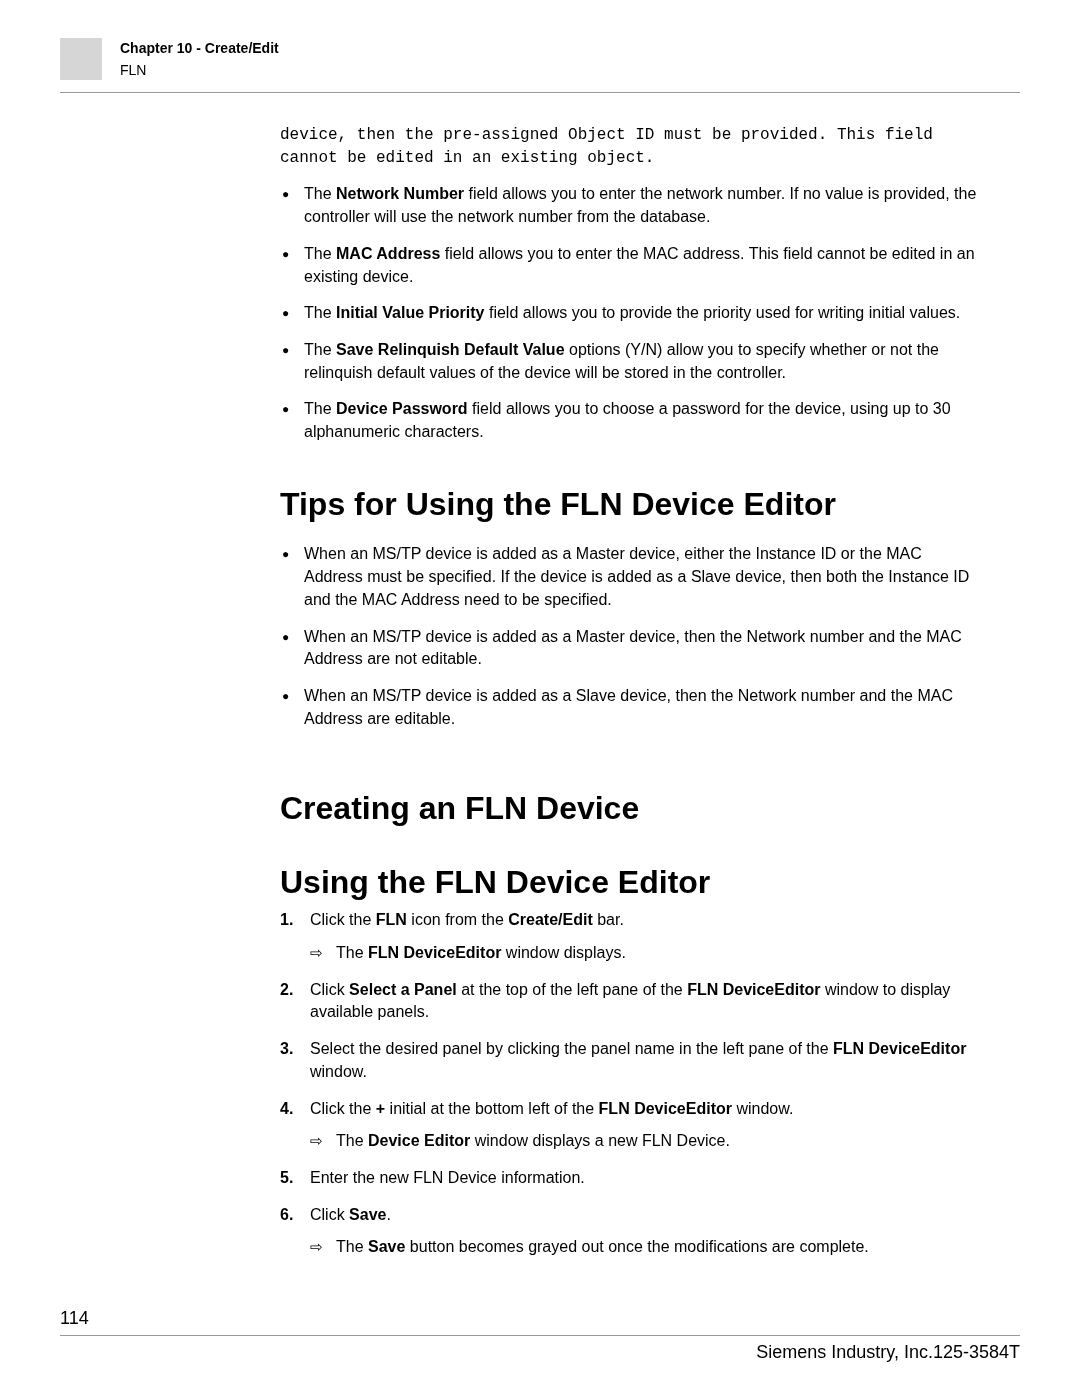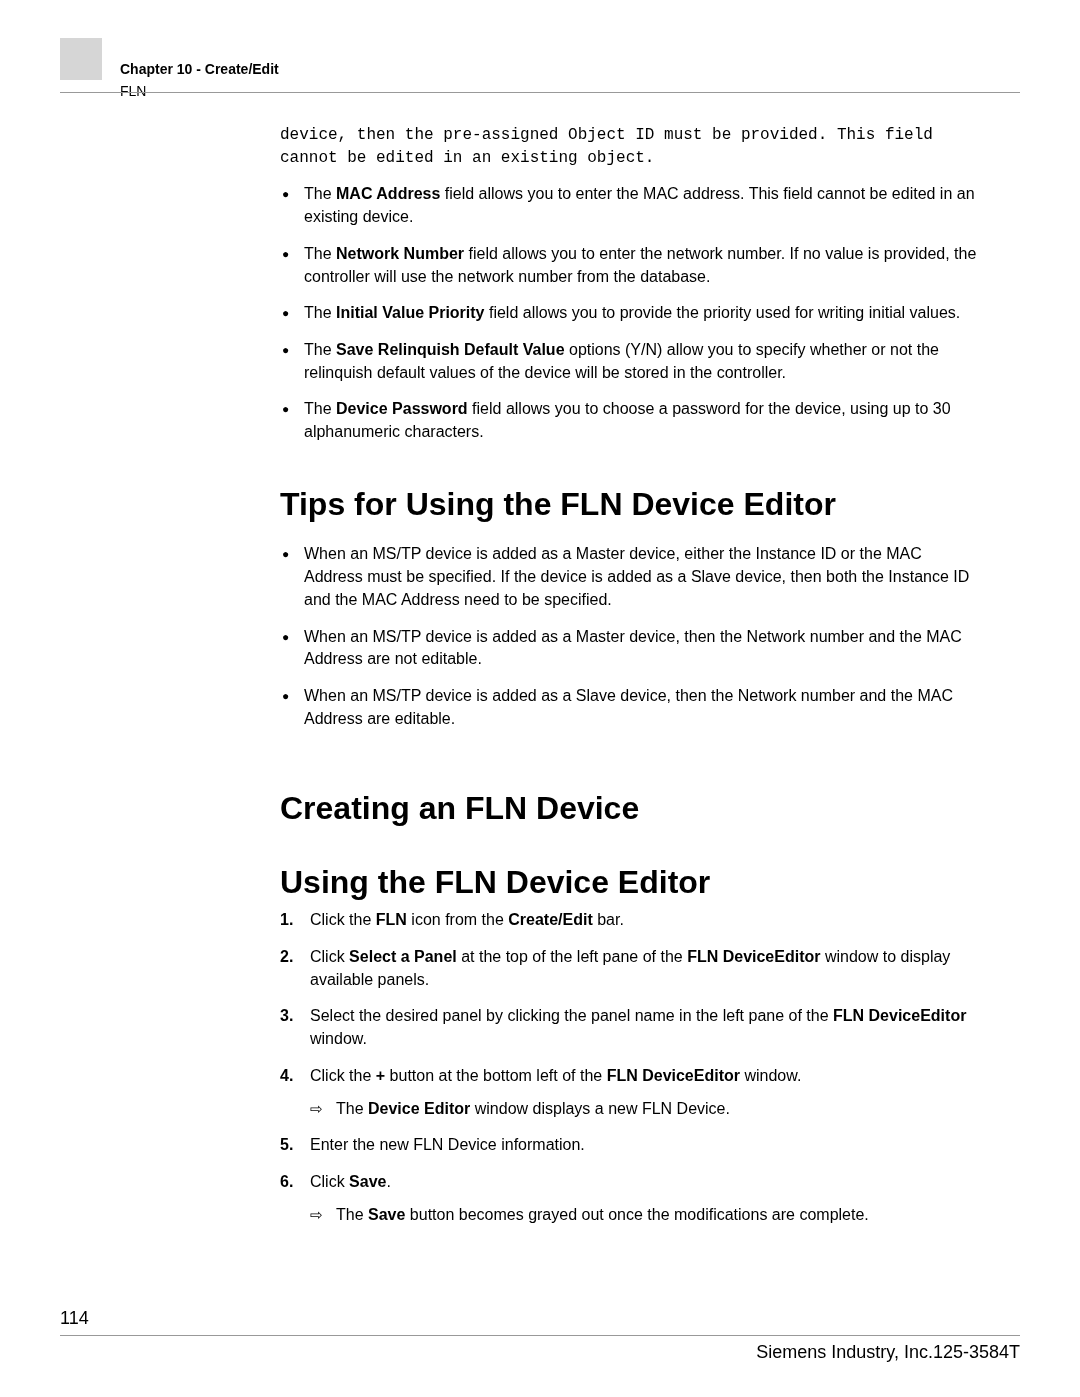--- a/index.html
+++ b/index.html
@@ -25,21 +25,21 @@
     position: absolute;
     left: 0;
     top: 0;
     width: 42px;
     height: 42px;
     background: #d6d6d6;
   }
   .header-text {
     position: absolute;
     left: 60px;
-    top: 21px;
+    top: 0;
     font-size: 14px;
     line-height: 1.45;
   }
   .header-title { font-weight: 700; }
   .header-sub { font-weight: 400; font-size: 14px; margin-top: 2px; }
   .header-rule {
     position: absolute;
     left: 0;
     right: 0;
     top: 54px;
@@ -144,24 +144,24 @@
     </div>
     <div class="header-rule"></div>
   </div>
 
   <div class="content">
 
     <p class="lead">device, then the pre-assigned Object ID must be provided. This field cannot be edited in an existing object.</p>
 
     <ul class="bullets">
       <li>
+        <span>The </span><b>Network Number</b><span> field allows you to enter the network number. If no value is provided, the controller will use the network number from the database.</span>
+      </li>
+      <li>
         <span>The </span><b>MAC Address</b><span> field allows you to enter the MAC address. This field cannot be edited in an existing device.</span>
-      </li>
-      <li>
-        <span>The </span><b>Network Number</b><span> field allows you to enter the network number. If no value is provided, the controller will use the network number from the database.</span>
       </li>
       <li>
         <span>The </span><b>Initial Value Priority</b><span> field allows you to provide the priority used for writing initial values.</span>
       </li>
       <li>
         <span>The </span><b>Save Relinquish Default Value</b><span> options (Y/N) allow you to specify whether or not the relinquish default values of the device will be stored in the controller.</span>
       </li>
       <li>
         <span>The </span><b>Device Password</b><span> field allows you to choose a password for the device, using up to 30 alphanumeric characters.</span>
       </li>
@@ -175,29 +175,32 @@
       <li>When an MS/TP device is added as a Slave device, then the Network number and the MAC Address are editable.</li>
     </ul>
 
     <h2 class="section" style="margin-top:56px;">Creating an FLN Device</h2>
 
     <h2 class="section tight" style="margin-top:28px;">Using the FLN Device Editor</h2>
 
     <ol class="steps">
       <li>
         <span>Click the </span><b>FLN</b><span> icon from the </span><b>Create/Edit</b><span> bar.</span>
+        <div class="result">
+          <span>The </span><b>FLN DeviceEditor</b><span> window displays.</span>
+        </div>
       </li>
       <li>
         <span>Click </span><b>Select a Panel</b><span> at the top of the left pane of the </span><b>FLN DeviceEditor</b><span> window to display available panels.</span>
       </li>
       <li>
         <span>Select the desired panel by clicking the panel name in the left pane of the </span><b>FLN DeviceEditor</b><span> window.</span>
       </li>
       <li>
-        <span>Click the </span><b>+</b><span> button at the bottom left of the </span><b>FLN DeviceEditor</b><span> window.</span>
+        <span>Click the </span><b>+</b><span> initial at the bottom left of the </span><b>FLN DeviceEditor</b><span> window.</span>
         <div class="result">
           <span>The </span><b>Device Editor</b><span> window displays a new FLN Device.</span>
         </div>
       </li>
       <li>
         <span>Enter the new FLN Device information.</span>
       </li>
       <li>
         <span>Click </span><b>Save</b><span>.</span>
         <div class="result">

